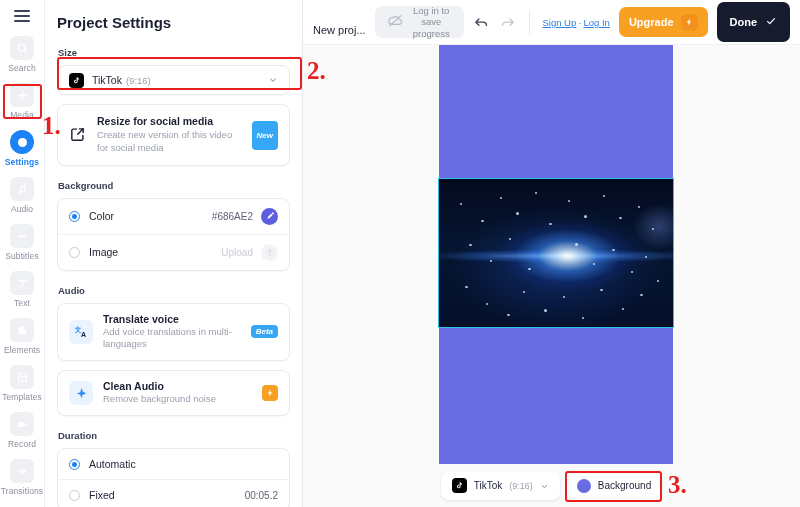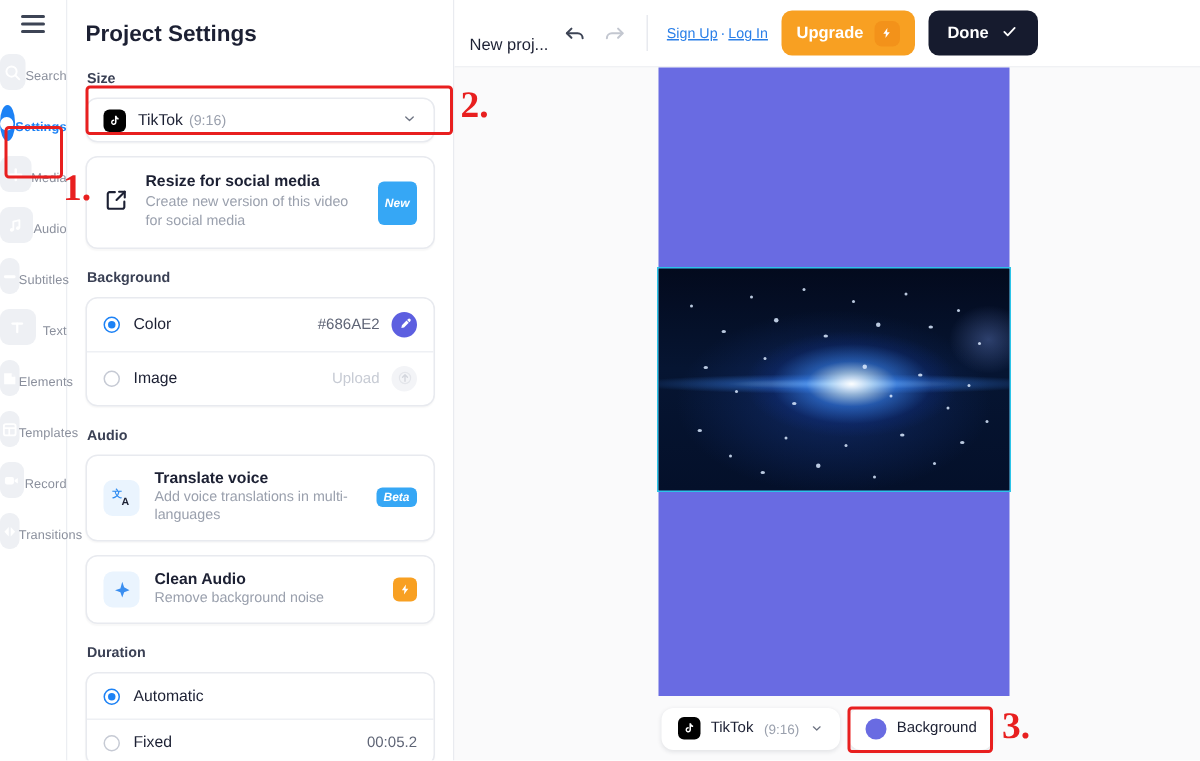--- a/index.html
+++ b/index.html
@@ -16,22 +16,22 @@
     width: 45px; height: 507px;
     background: #ffffff;
     border-right: 1px solid #eceef2;
     display: flex; flex-direction: column; align-items: center;
     padding-top: 10px;
     flex: 0 0 45px;
   }
   .hamburger { width: 16px; height: 12px; margin-bottom: 14px; display:flex; flex-direction:column; justify-content:space-between; }
   .hamburger i { display:block; height:2px; background:#3d4455; border-radius:1px; }
   .rail-item {
-    width: 45px; display:flex; flex-direction:row; align-items:center;
-    margin-bottom: 10px; cursor: pointer; position: relative; justify-content: space-between;
+    width: 45px; display:flex; flex-direction:column; align-items:center;
+    margin-bottom: 10px; cursor: pointer; position: relative;
   }
   .rail-ico {
     width: 24px; height: 24px; border-radius: 6px;
     background: #eef0f4; display:flex; align-items:center; justify-content:center;
     color: #ffffff;
   }
   .rail-ico svg { display:block; }
   .rail-label { font-size: 8.5px; color: #8a8f9c; margin-top: 3px; letter-spacing:.1px; }
   .rail-item.active .rail-label { color: #1d82f5; font-weight: 600; }
   .settings-ring {
@@ -118,21 +118,21 @@
   .auth a { color:#2a7fe8; text-decoration: underline; }
   .auth .dot { color:#2a7fe8; text-decoration:none; margin:0 2px; }
   .btn-upgrade {
     background:#f8a022; color:#fff; font-size:11px; font-weight:700;
     height:30px; border-radius:7px; display:flex; align-items:center; gap:7px; padding:0 10px;
     border:none; cursor:pointer;
   }
   .bolt-chip{width:17px;height:17px;border-radius:5px;background:#f3921a;display:flex;align-items:center;justify-content:center;}
   .btn-done {
     background:#161b2e; color:#fff; font-size:11px; font-weight:700;
-    height:30px; border-radius:7px; display:flex; align-items:center; gap:8px; padding:0 13px;
+    height:40px; border-radius:7px; display:flex; align-items:center; gap:8px; padding:0 13px;
     border:none; cursor:pointer;
   }
 
   
   .stage { flex:1 1 auto; position:relative; }
   .canvas {
     position:absolute; left:136px; top:0px; width:234px; height:419px;
     background:#696be2;
   }
   .video {
@@ -184,35 +184,35 @@
     <div class="rail-item">
       <div class="rail-ico">
         <svg width="13" height="13" viewBox="0 0 16 16">
             <circle cx="7" cy="7" r="4.2" fill="none" stroke="#fff" stroke-width="1.6"></circle>
             <line x1="10.2" y1="10.2" x2="13.4" y2="13.4" stroke="#fff" stroke-width="1.6" stroke-linecap="round"></line>
           </svg>
       </div>
       <div class="rail-label">Search</div>
     </div>
 
+    <div class="rail-item">
+      <div class="rail-ico">
+        <svg width="13" height="13" viewBox="0 0 16 16">
+            <line x1="8" y1="3.6" x2="8" y2="12.4" stroke="#fff" stroke-width="2" stroke-linecap="round"></line>
+            <line x1="3.6" y1="8" x2="12.4" y2="8" stroke="#fff" stroke-width="2" stroke-linecap="round"></line>
+          </svg>
+      </div>
+      <div class="rail-label">Media</div>
+    </div>
+
     <div class="rail-item active">
       <div class="settings-ring">
           <div class="inner"></div>
         </div>
       <div class="rail-label">Settings</div>
-    </div>
-
-    <div class="rail-item">
-      <div class="rail-ico">
-        <svg width="13" height="13" viewBox="0 0 16 16">
-            <line x1="8" y1="3.6" x2="8" y2="12.4" stroke="#fff" stroke-width="2" stroke-linecap="round"></line>
-            <line x1="3.6" y1="8" x2="12.4" y2="8" stroke="#fff" stroke-width="2" stroke-linecap="round"></line>
-          </svg>
-      </div>
-      <div class="rail-label">Media</div>
     </div>
 
     <div class="rail-item">
       <div class="rail-ico">
         <svg width="13" height="13" viewBox="0 0 16 16">
             <path d="M6 11.2V4.6l5-1.2v6.2" fill="none" stroke="#fff" stroke-width="1.5" stroke-linecap="round" stroke-linejoin="round"></path>
             <circle cx="4.7" cy="11.4" r="1.5" fill="#fff"></circle>
             <circle cx="9.7" cy="10" r="1.5" fill="#fff"></circle>
           </svg>
       </div>
@@ -390,20 +390,29 @@
         <span class="row-val">00:05.2</span>
       </div>
     </div>
   </div>
 
   <div class="main">
 
     <div class="topbar">
       <span class="proj-name">New proj...</span>
 
+      <span class="save-pill">
+        <span>
+          <svg width="17" height="17" viewBox="0 0 20 20">
+              <path d="M5.4 14.6h8.4a3 3 0 00.4-6 4.3 4.3 0 00-7.3-1.7 3.4 3.4 0 00-1.5 7.7z" fill="none" stroke="#b4b9c4" stroke-width="1.3" stroke-linejoin="round"></path>
+              <line x1="3.4" y1="16.2" x2="16.4" y2="4.2" stroke="#b4b9c4" stroke-width="1.3" stroke-linecap="round"></line>
+            </svg>
+        </span>
+        <span class="txt">Log in to save progress</span>
+      </span>
 
       <span class="undo">
         <svg width="17" height="17" viewBox="0 0 20 20">
             <path d="M7 6L3.4 9.6 7 13.2" fill="none" stroke="#3d4455" stroke-width="1.6" stroke-linecap="round" stroke-linejoin="round"></path>
             <path d="M3.6 9.6h8.2a4 4 0 014 4" fill="none" stroke="#3d4455" stroke-width="1.6" stroke-linecap="round"></path>
           </svg>
       </span>
       <span class="redo">
         <svg width="17" height="17" viewBox="0 0 20 20">
             <path d="M13 6l3.6 3.6L13 13.2" fill="none" stroke="#c3c7d0" stroke-width="1.6" stroke-linecap="round" stroke-linejoin="round"></path>

